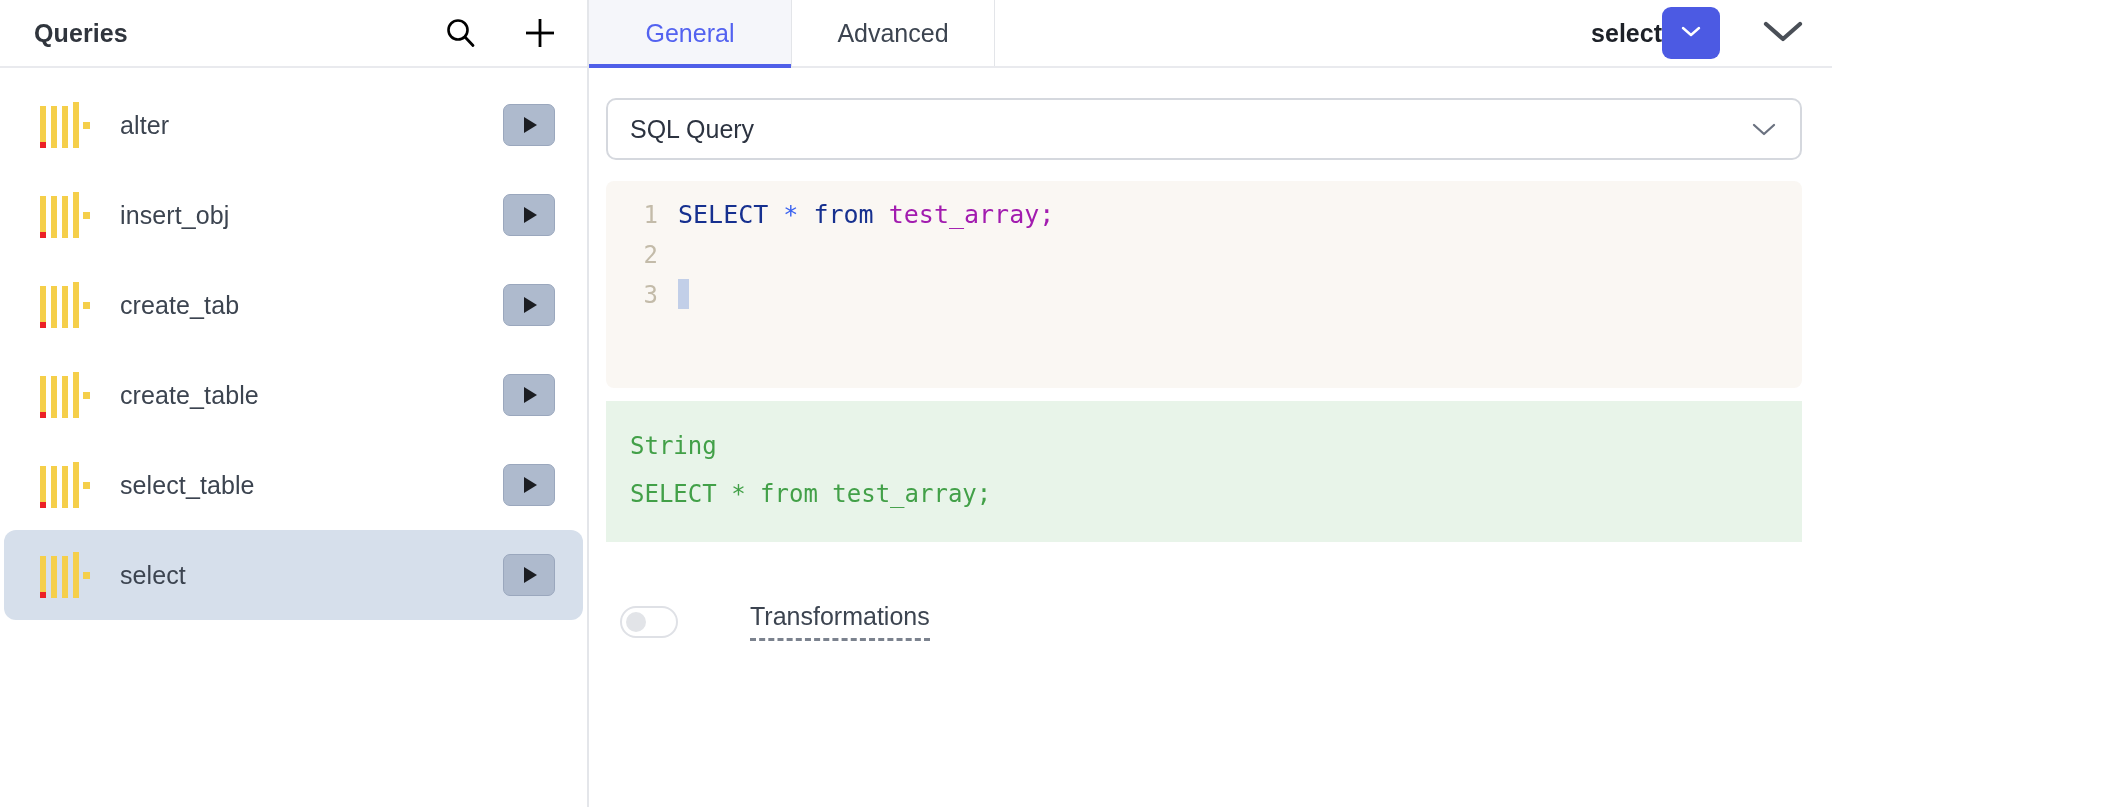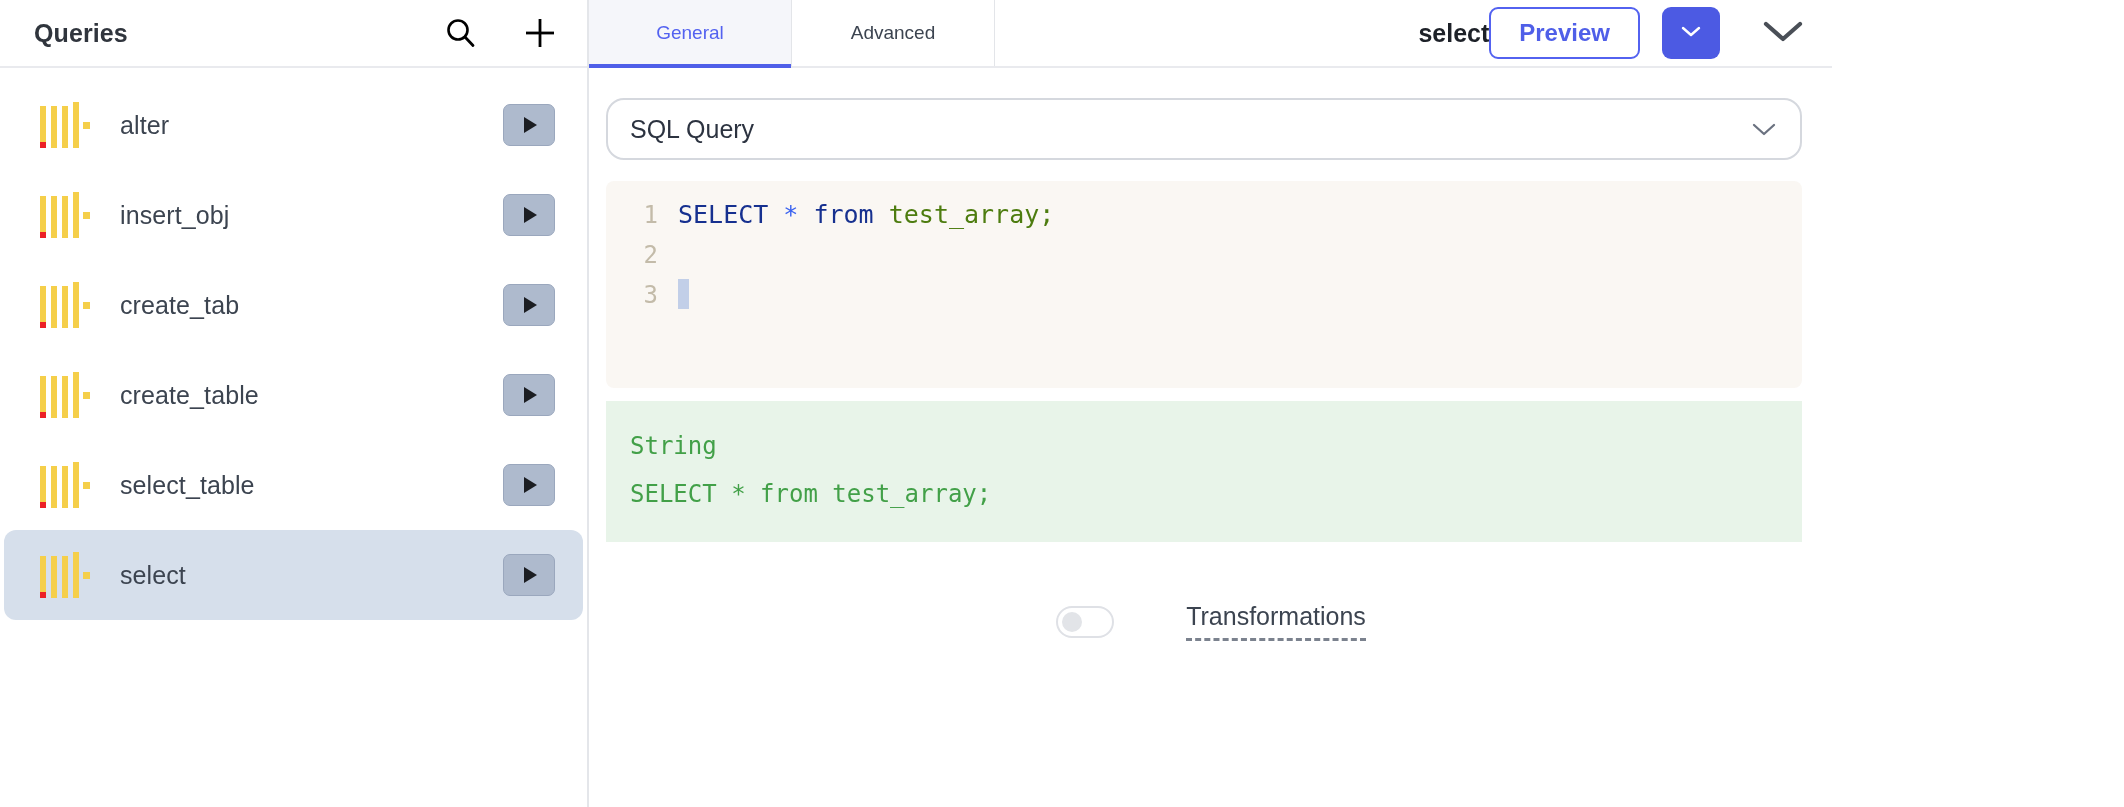--- a/index.html
+++ b/index.html
@@ -80,21 +80,21 @@
   .main { flex: 1; height: 807px; display: flex; flex-direction: column; background: #ffffff; }
   .main-header {
     height: 68px; flex: 0 0 68px;
     display: flex; align-items: stretch;
     border-bottom: 2px solid #e9eaee;
     background: #fff;
   }
   .tab {
     width: 203px;
     display: flex; align-items: center; justify-content: center;
-    font-size: 19px; color: #3c4450;
+    font-size: 25px; color: #3c4450;
     border-right: 1px solid #e3e5e9;
     cursor: pointer;
     position: relative;
   }
   .tab.active {
     background: #f5f6fa; color: #5362f0;
   }
   .tab.active::after {
     content: ""; position: absolute; left: 0; right: 0; bottom: -2px;
     height: 4px; background: #4f5fe8;
@@ -137,21 +137,21 @@
   .collapse-chevron {
     display: flex; align-items: center; justify-content: center;
     width: 54px; height: 54px; cursor: pointer;
   }
 
   
   .main-body { flex: 1; padding: 30px 30px 0 17px; overflow: hidden; }
 
   .select-field {
     height: 62px; width: 100%;
-    border: 2px solid #d5d8de; border-radius: 18px;
+    border: 2px solid #d5d8de; border-radius: 10px;
     background: #fff;
     display: flex; align-items: center;
     padding: 0 22px;
     font-size: 25px; color: #2c3340;
     cursor: pointer;
   }
   .select-caret { margin-left: auto; }
 
   .editor {
     margin-top: 21px;
@@ -166,41 +166,40 @@
   .code-line { display: flex; align-items: flex-start; height: 40px; }
   .gutter {
     width: 72px; text-align: right; padding-right: 20px;
     color: #c3bba9; font-family: "DejaVu Sans Mono", monospace; font-size: 24px;
     flex: 0 0 72px;
     line-height: 40px;
   }
   .code-text { white-space: pre; line-height: 40px; }
   .tok-kw   { color: #16308f; }
   .tok-star { color: #3b63f0; }
-  .tok-id   { color: #4d7c0f; }
+  .tok-id   { color: #a21caf; }
   .caret-block {
     display: inline-block; width: 11px; height: 30px;
     background: #c2cfe8; vertical-align: -6px;
   }
 
   .result {
     margin-top: 13px;
     background: #e8f4e9;
     padding: 21px 0 24px 0;
     font-family: "DejaVu Sans Mono", monospace;
     font-size: 24px;
     color: #42a048;
   }
   .result-line { padding-left: 24px; line-height: 48px; white-space: pre; }
 
   .transform-row {
     margin-top: 60px;
     display: flex; align-items: center;
     padding-left: 14px;
-    justify-content: center;
   }
   .toggle {
     width: 58px; height: 32px;
     border: 2px solid #dfe1e6; border-radius: 18px;
     background: #fff; position: relative; cursor: pointer;
     flex: 0 0 58px;
   }
   .toggle .knob {
     position: absolute; left: 4px; top: 4px;
     width: 20px; height: 20px; border-radius: 50%;
@@ -339,21 +338,20 @@
     <div class="main-header">
       <div class="tab active">
         <span>General</span>
       </div>
       <div class="tab">
         <span>Advanced</span>
       </div>
       <div class="header-spacer"></div>
       <div class="doc-title">select</div>
       <div class="header-right">
-        <div class="btn-preview">Preview</div>
         <div class="btn-saverun-group">
           <div class="btn-saverun-caret">
             <span>
               <svg width="22" height="14" viewBox="0 0 22 14">
                   <polyline points="3,4 11,11 19,4" fill="none" stroke="#ffffff" stroke-width="2.4" stroke-linecap="round" stroke-linejoin="round"></polyline>
                 </svg>
             </span>
           </div>
         </div>
         <div class="collapse-chevron">

